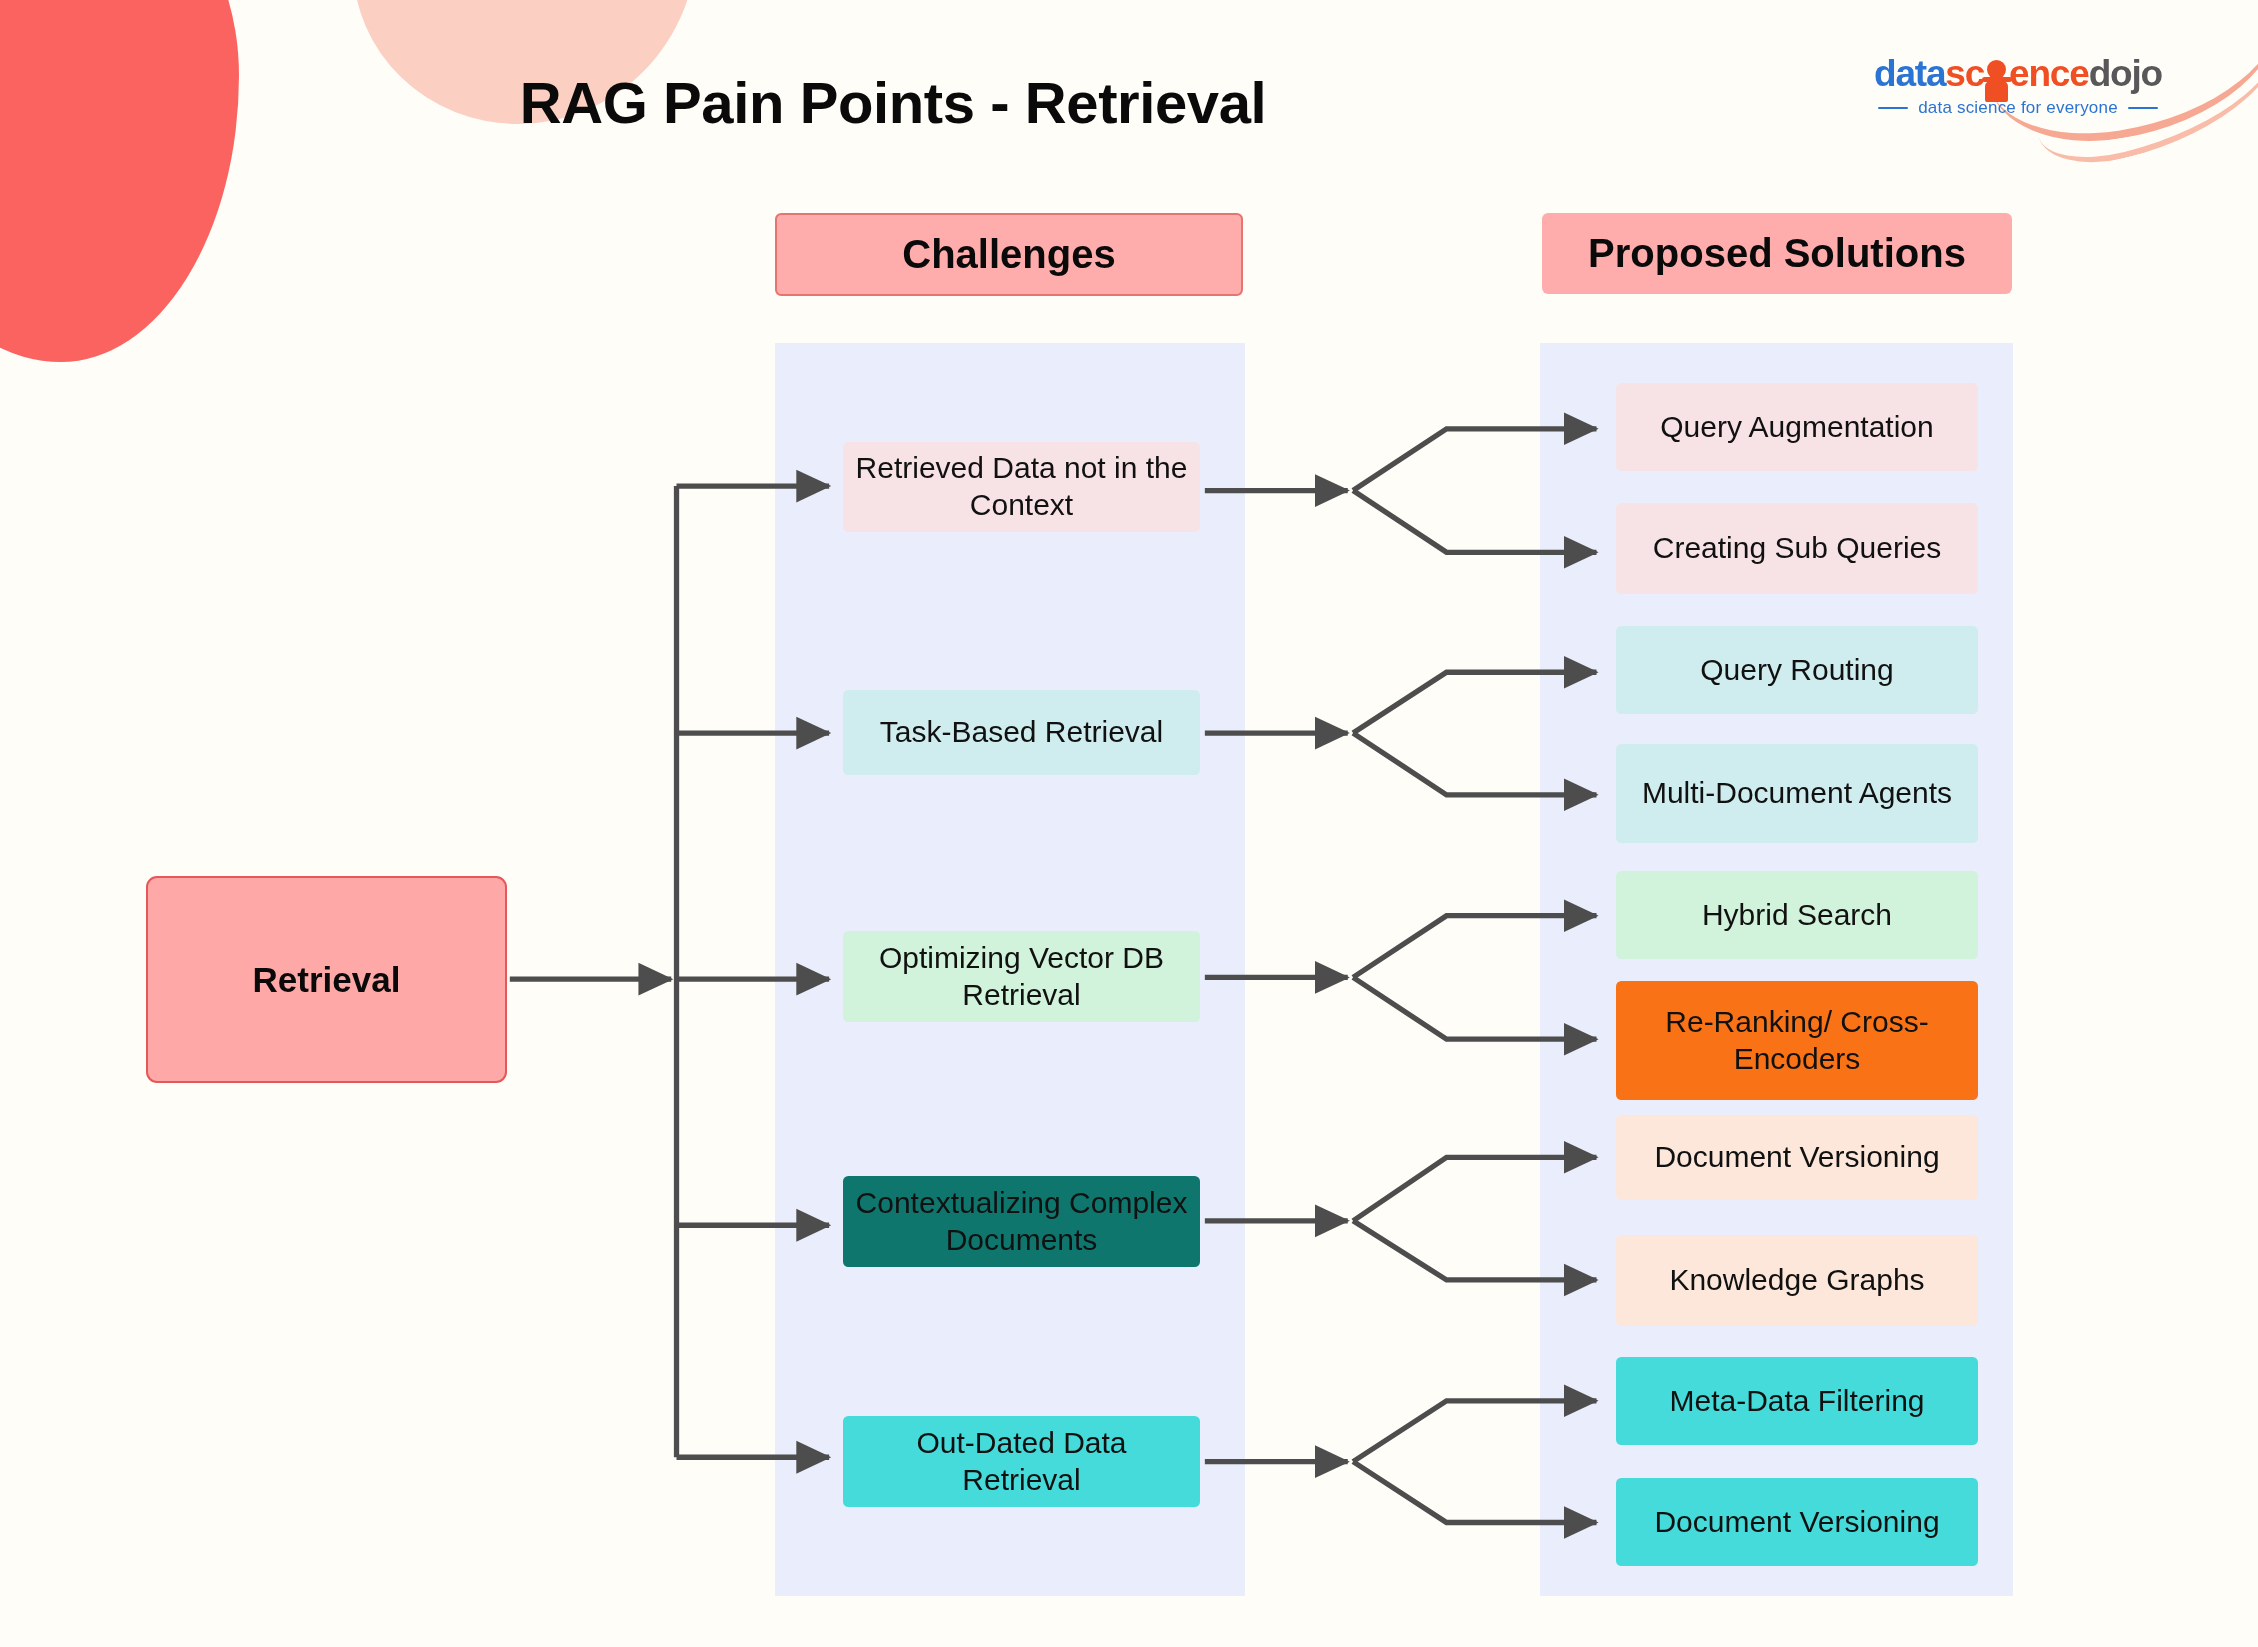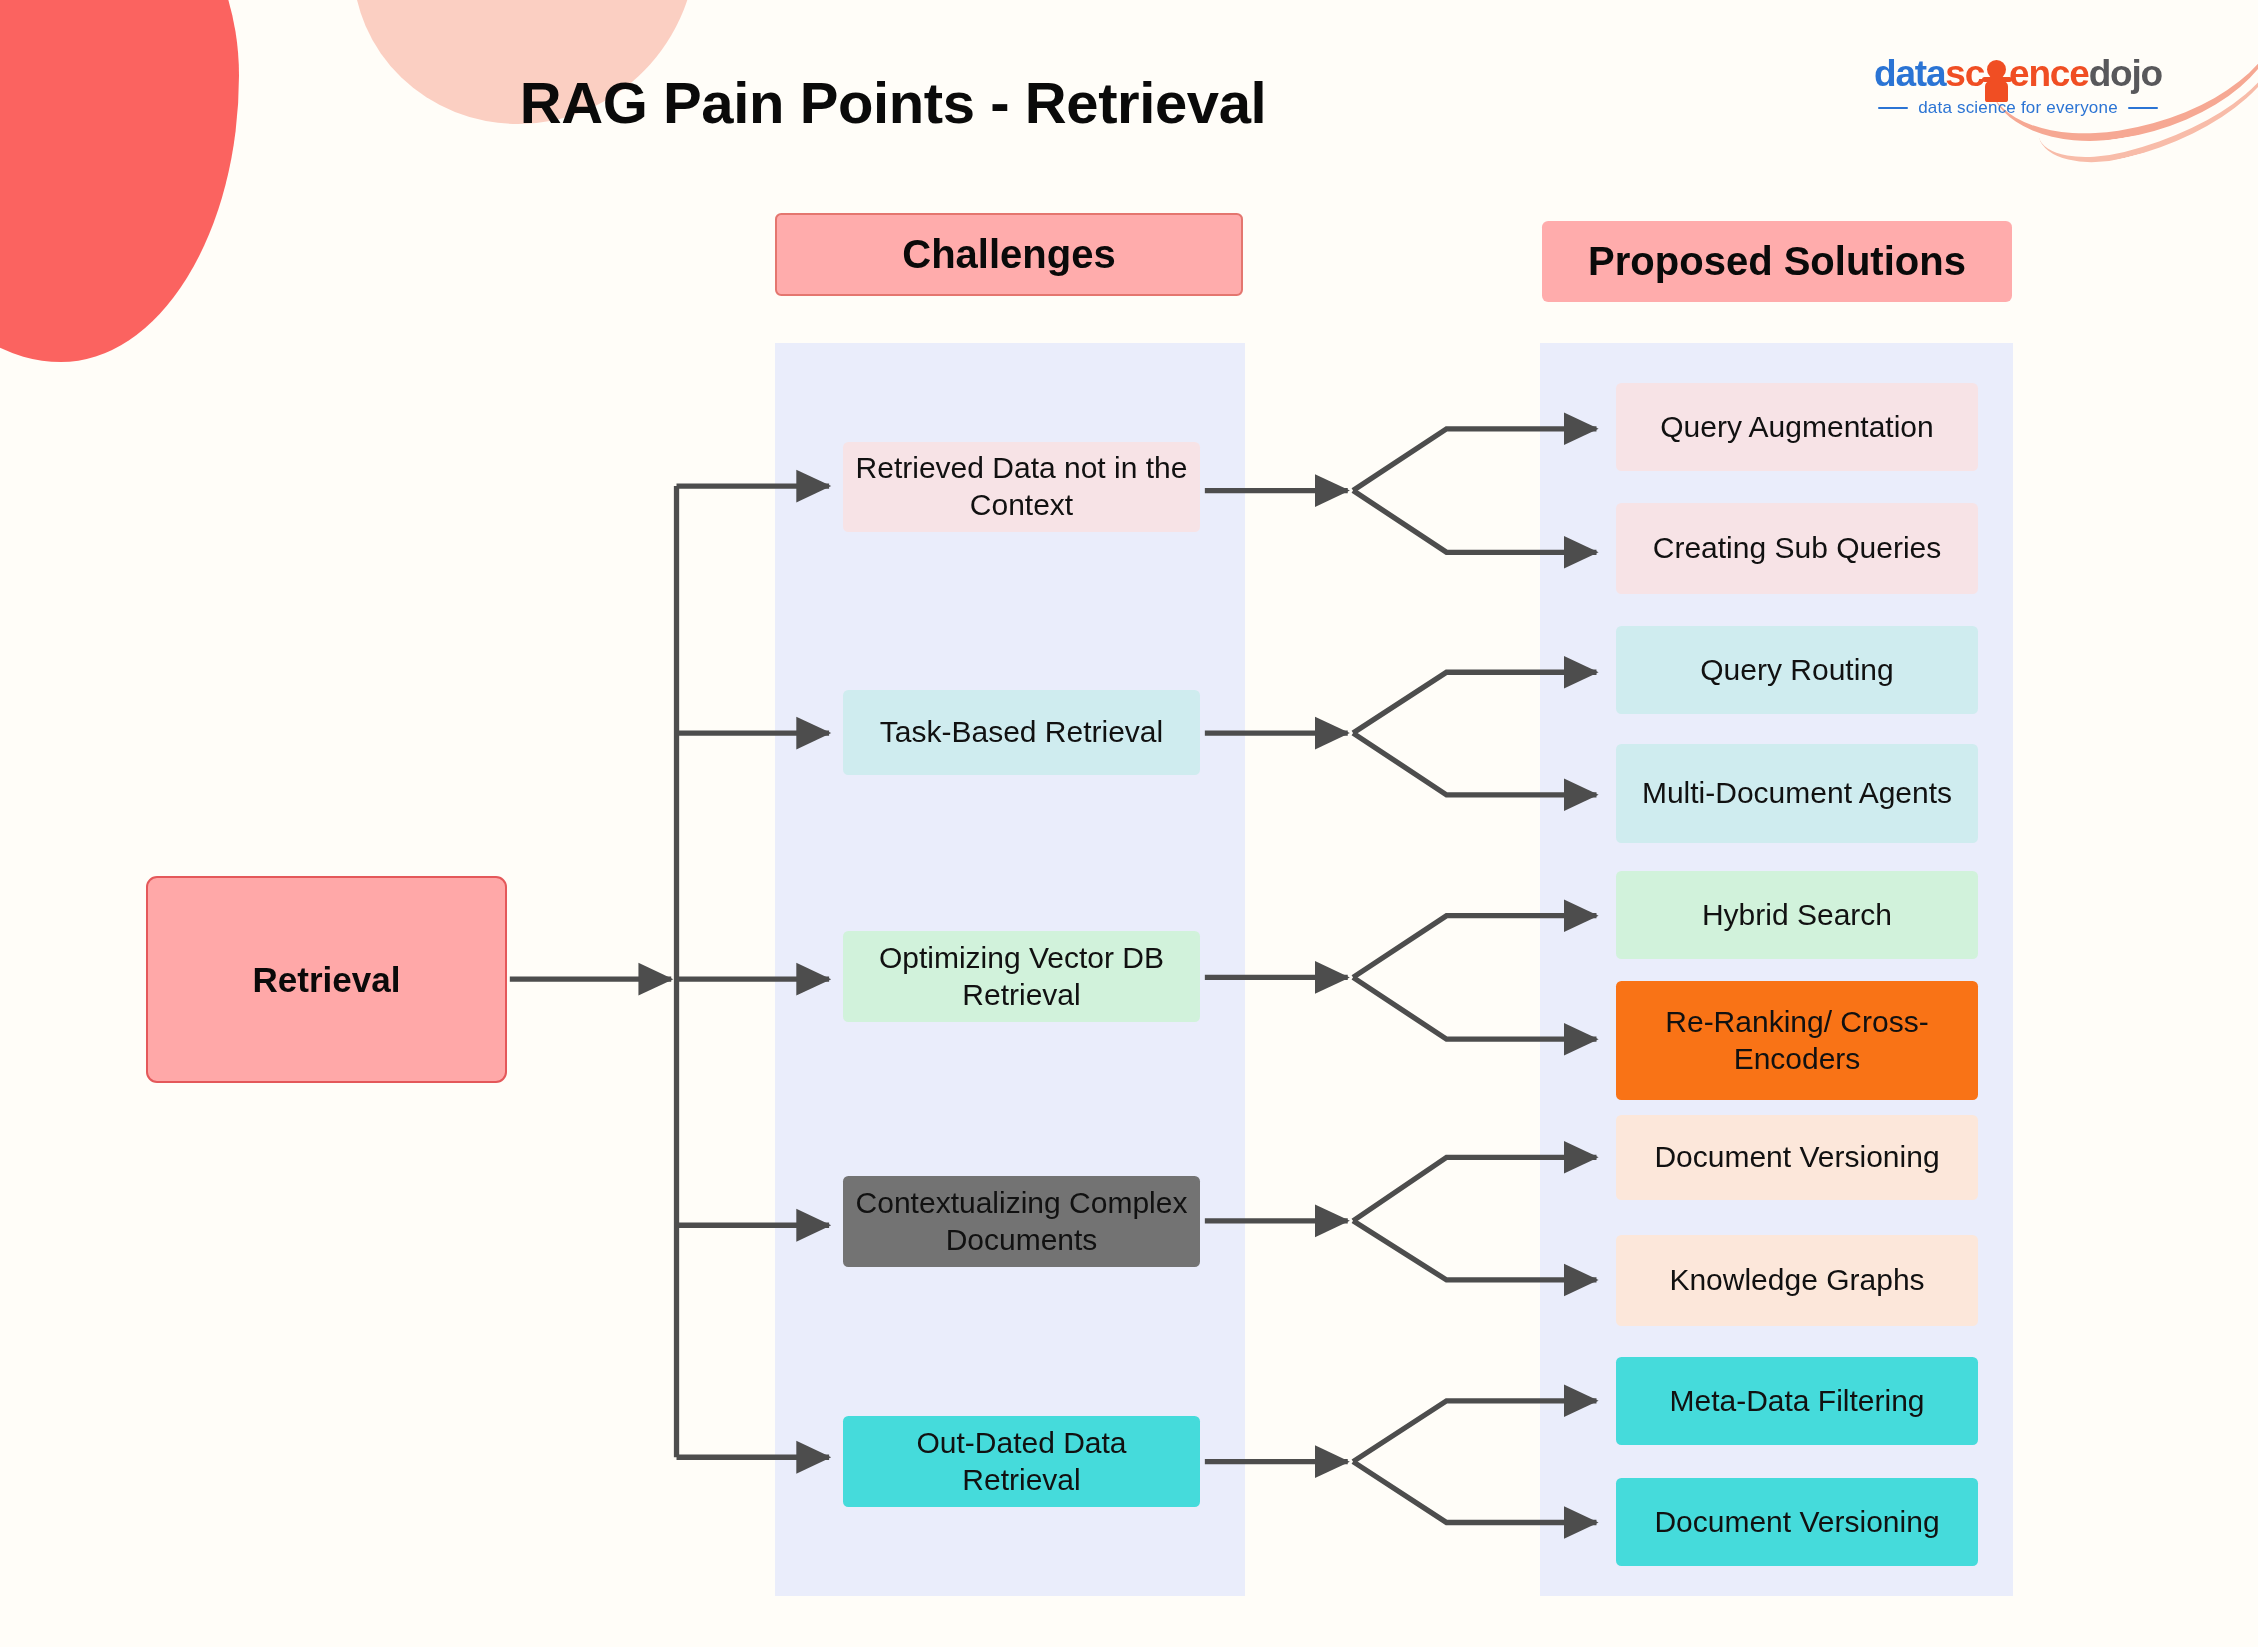--- a/index.html
+++ b/index.html
@@ -233,21 +233,21 @@
       <span class="rule"></span>
       <span class="tagline">data science for everyone</span>
       <span class="rule"></span>
     </div>
   </div>
 
   <div class="col-panel" id="panel-challenges" style="background: rgb(234, 237, 251);"></div>
   <div class="col-panel" id="panel-solutions" style="background: rgb(234, 237, 251);"></div>
 
   <div class="header-pill" id="hdr-challenges" style="background: rgb(255, 172, 172);">Challenges</div>
-  <div class="header-pill" id="hdr-solutions" style="background: rgb(255, 172, 172); margin-top: 8px;">Proposed Solutions</div>
+  <div class="header-pill" id="hdr-solutions" style="background: rgb(255, 172, 172);">Proposed Solutions</div>
 
   <div id="root-node" style="background: rgb(255, 168, 168); border-color: rgb(228, 88, 90);">Retrieval</div>
 
   <svg id="wires" viewBox="0 0 2560 1867">
     <defs>
       <marker id="ah" markerWidth="7" markerHeight="7" refX="6.2" refY="3.5" orient="auto" markerUnits="strokeWidth">
         <path d="M0,0.4 L6.6,3.5 L0,6.6 z" fill="#4D4D4D"></path>
       </marker>
     </defs>
     <g stroke="#4D4D4D" stroke-width="6" fill="none" stroke-linecap="butt">
@@ -280,21 +280,21 @@
 
       <path d="M1366,1657 L1528,1657" marker-end="url(#ah)"></path>
       <path d="M1534,1657 L1640,1588 L1810,1588" marker-end="url(#ah)"></path>
       <path d="M1534,1657 L1640,1726 L1810,1726" marker-end="url(#ah)"></path>
     </g>
   </svg>
 
   <div class="node-box" style="left: 843px; top: 442px; width: 357px; height: 90px; background: rgb(247, 227, 230);">Retrieved Data not in the Context</div>
   <div class="node-box" style="left: 843px; top: 690px; width: 357px; height: 85px; background: rgb(207, 236, 239);">Task-Based Retrieval</div>
   <div class="node-box" style="left: 843px; top: 931px; width: 357px; height: 91px; background: rgb(209, 242, 219);">Optimizing Vector DB Retrieval</div>
-  <div class="node-box" style="left: 843px; top: 1176px; width: 357px; height: 91px; background: #737373;">Contextualizing Complex Documents</div>
+  <div class="node-box" style="left: 843px; top: 1176px; width: 357px; height: 91px; background: #0f766e;">Contextualizing Complex Documents</div>
   <div class="node-box" style="left: 843px; top: 1416px; width: 357px; height: 91px; background: rgb(69, 219, 219);">Out-Dated Data Retrieval</div>
 
   <div class="node-box" style="left: 1616px; top: 383px; width: 362px; height: 88px; background: rgb(247, 227, 230);">Query Augmentation</div>
   <div class="node-box" style="left: 1616px; top: 503px; width: 362px; height: 91px; background: rgb(247, 227, 230);">Creating Sub Queries</div>
   <div class="node-box" style="left: 1616px; top: 626px; width: 362px; height: 88px; background: rgb(207, 236, 239);">Query Routing</div>
   <div class="node-box" style="left: 1616px; top: 744px; width: 362px; height: 99px; background: rgb(207, 236, 239);">Multi-Document Agents</div>
   <div class="node-box" style="left: 1616px; top: 871px; width: 362px; height: 88px; background: rgb(209, 242, 219);">Hybrid Search</div>
   <div class="node-box" style="left: 1616px; top: 981px; width: 362px; height: 119px; background: #f97316;">Re-Ranking/ Cross-Encoders</div>
   <div class="node-box" style="left: 1616px; top: 1115px; width: 362px; height: 85px; background: rgb(252, 231, 218);">Document Versioning</div>
   <div class="node-box" style="left: 1616px; top: 1235px; width: 362px; height: 91px; background: rgb(252, 231, 218);">Knowledge Graphs</div>

